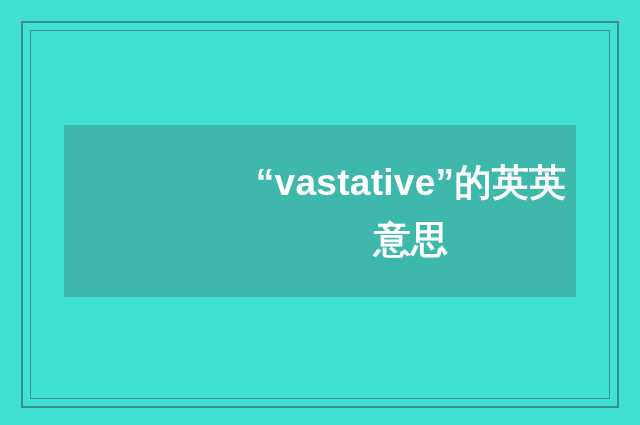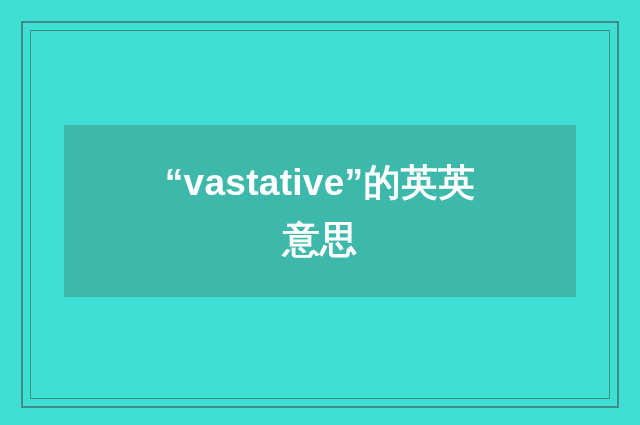--- a/index.html
+++ b/index.html
@@ -46,21 +46,21 @@
   
   #text-panel {
     position: absolute;
     left: 64px;
     top: 125px;
     width: 512px;
     height: 172px;
     background: #3fb8ac;
     display: flex;
     align-items: center;
-    justify-content: center;
+    justify-content: flex-end;
     box-sizing: border-box;
   }
 
   #title {
     color: #ffffff;
     font-size: 37px;
     font-weight: bold;
     line-height: 1.55;
     text-align: center;
     letter-spacing: 0.3px;

